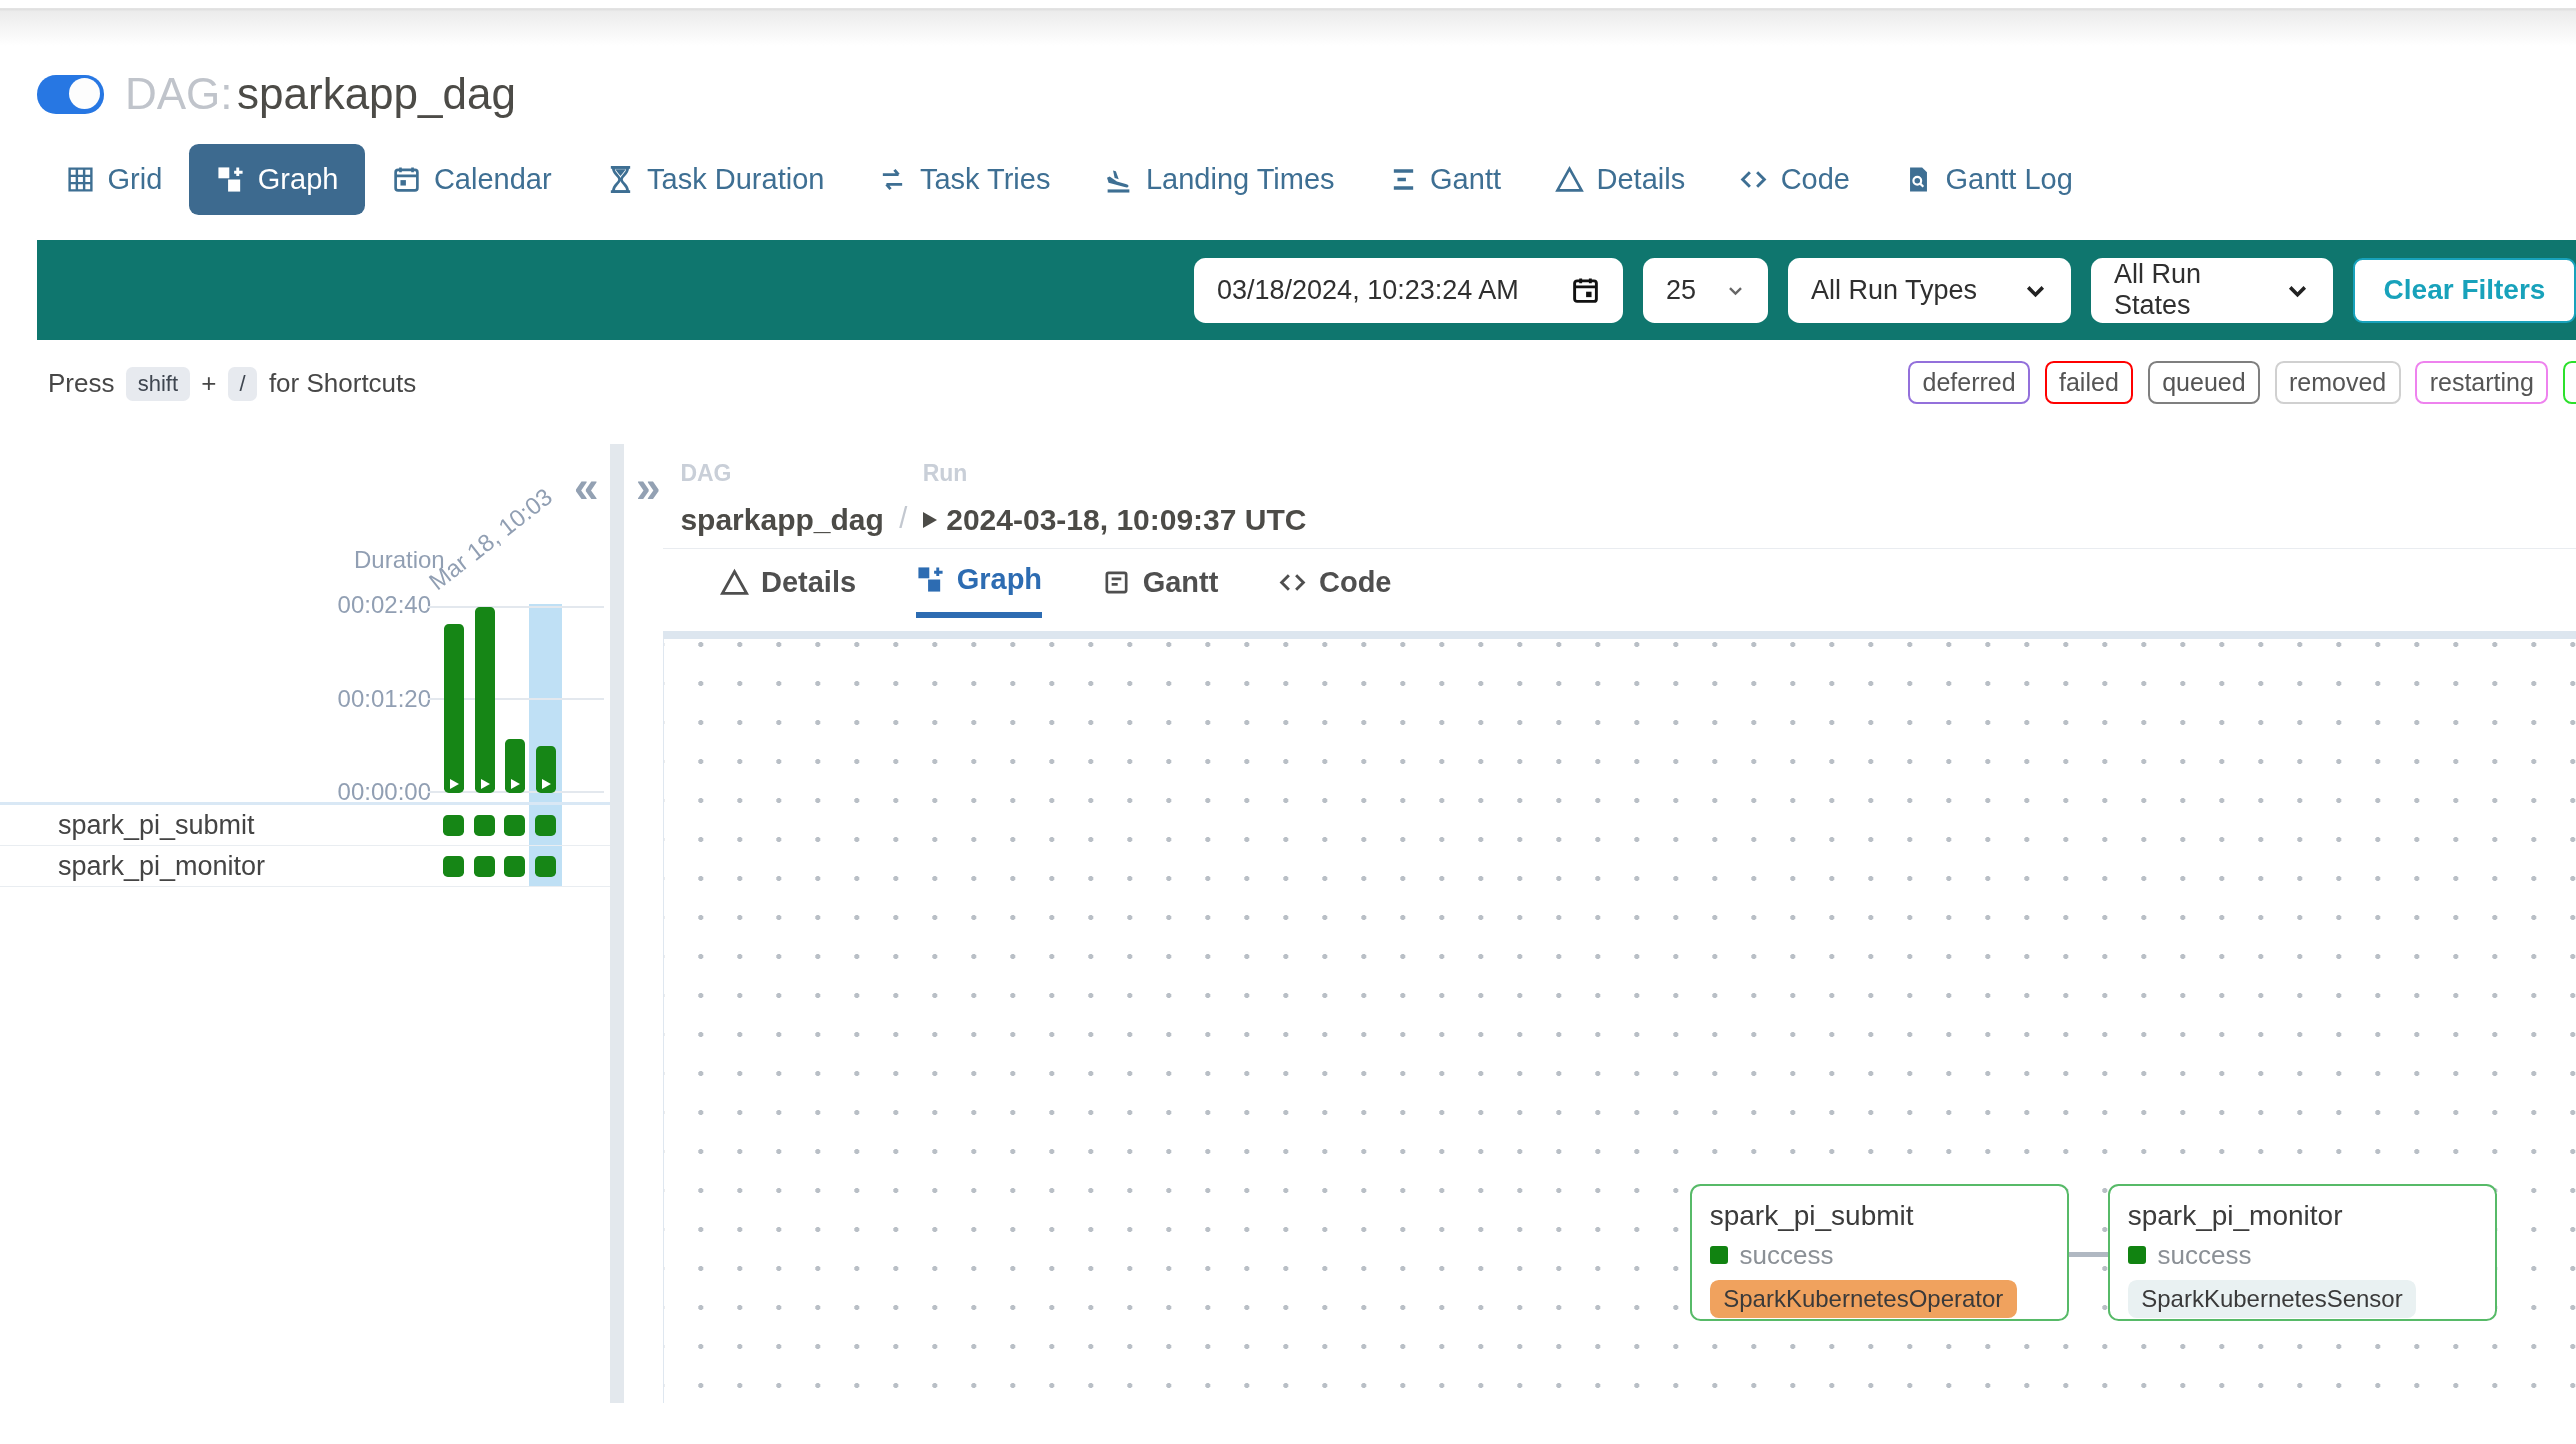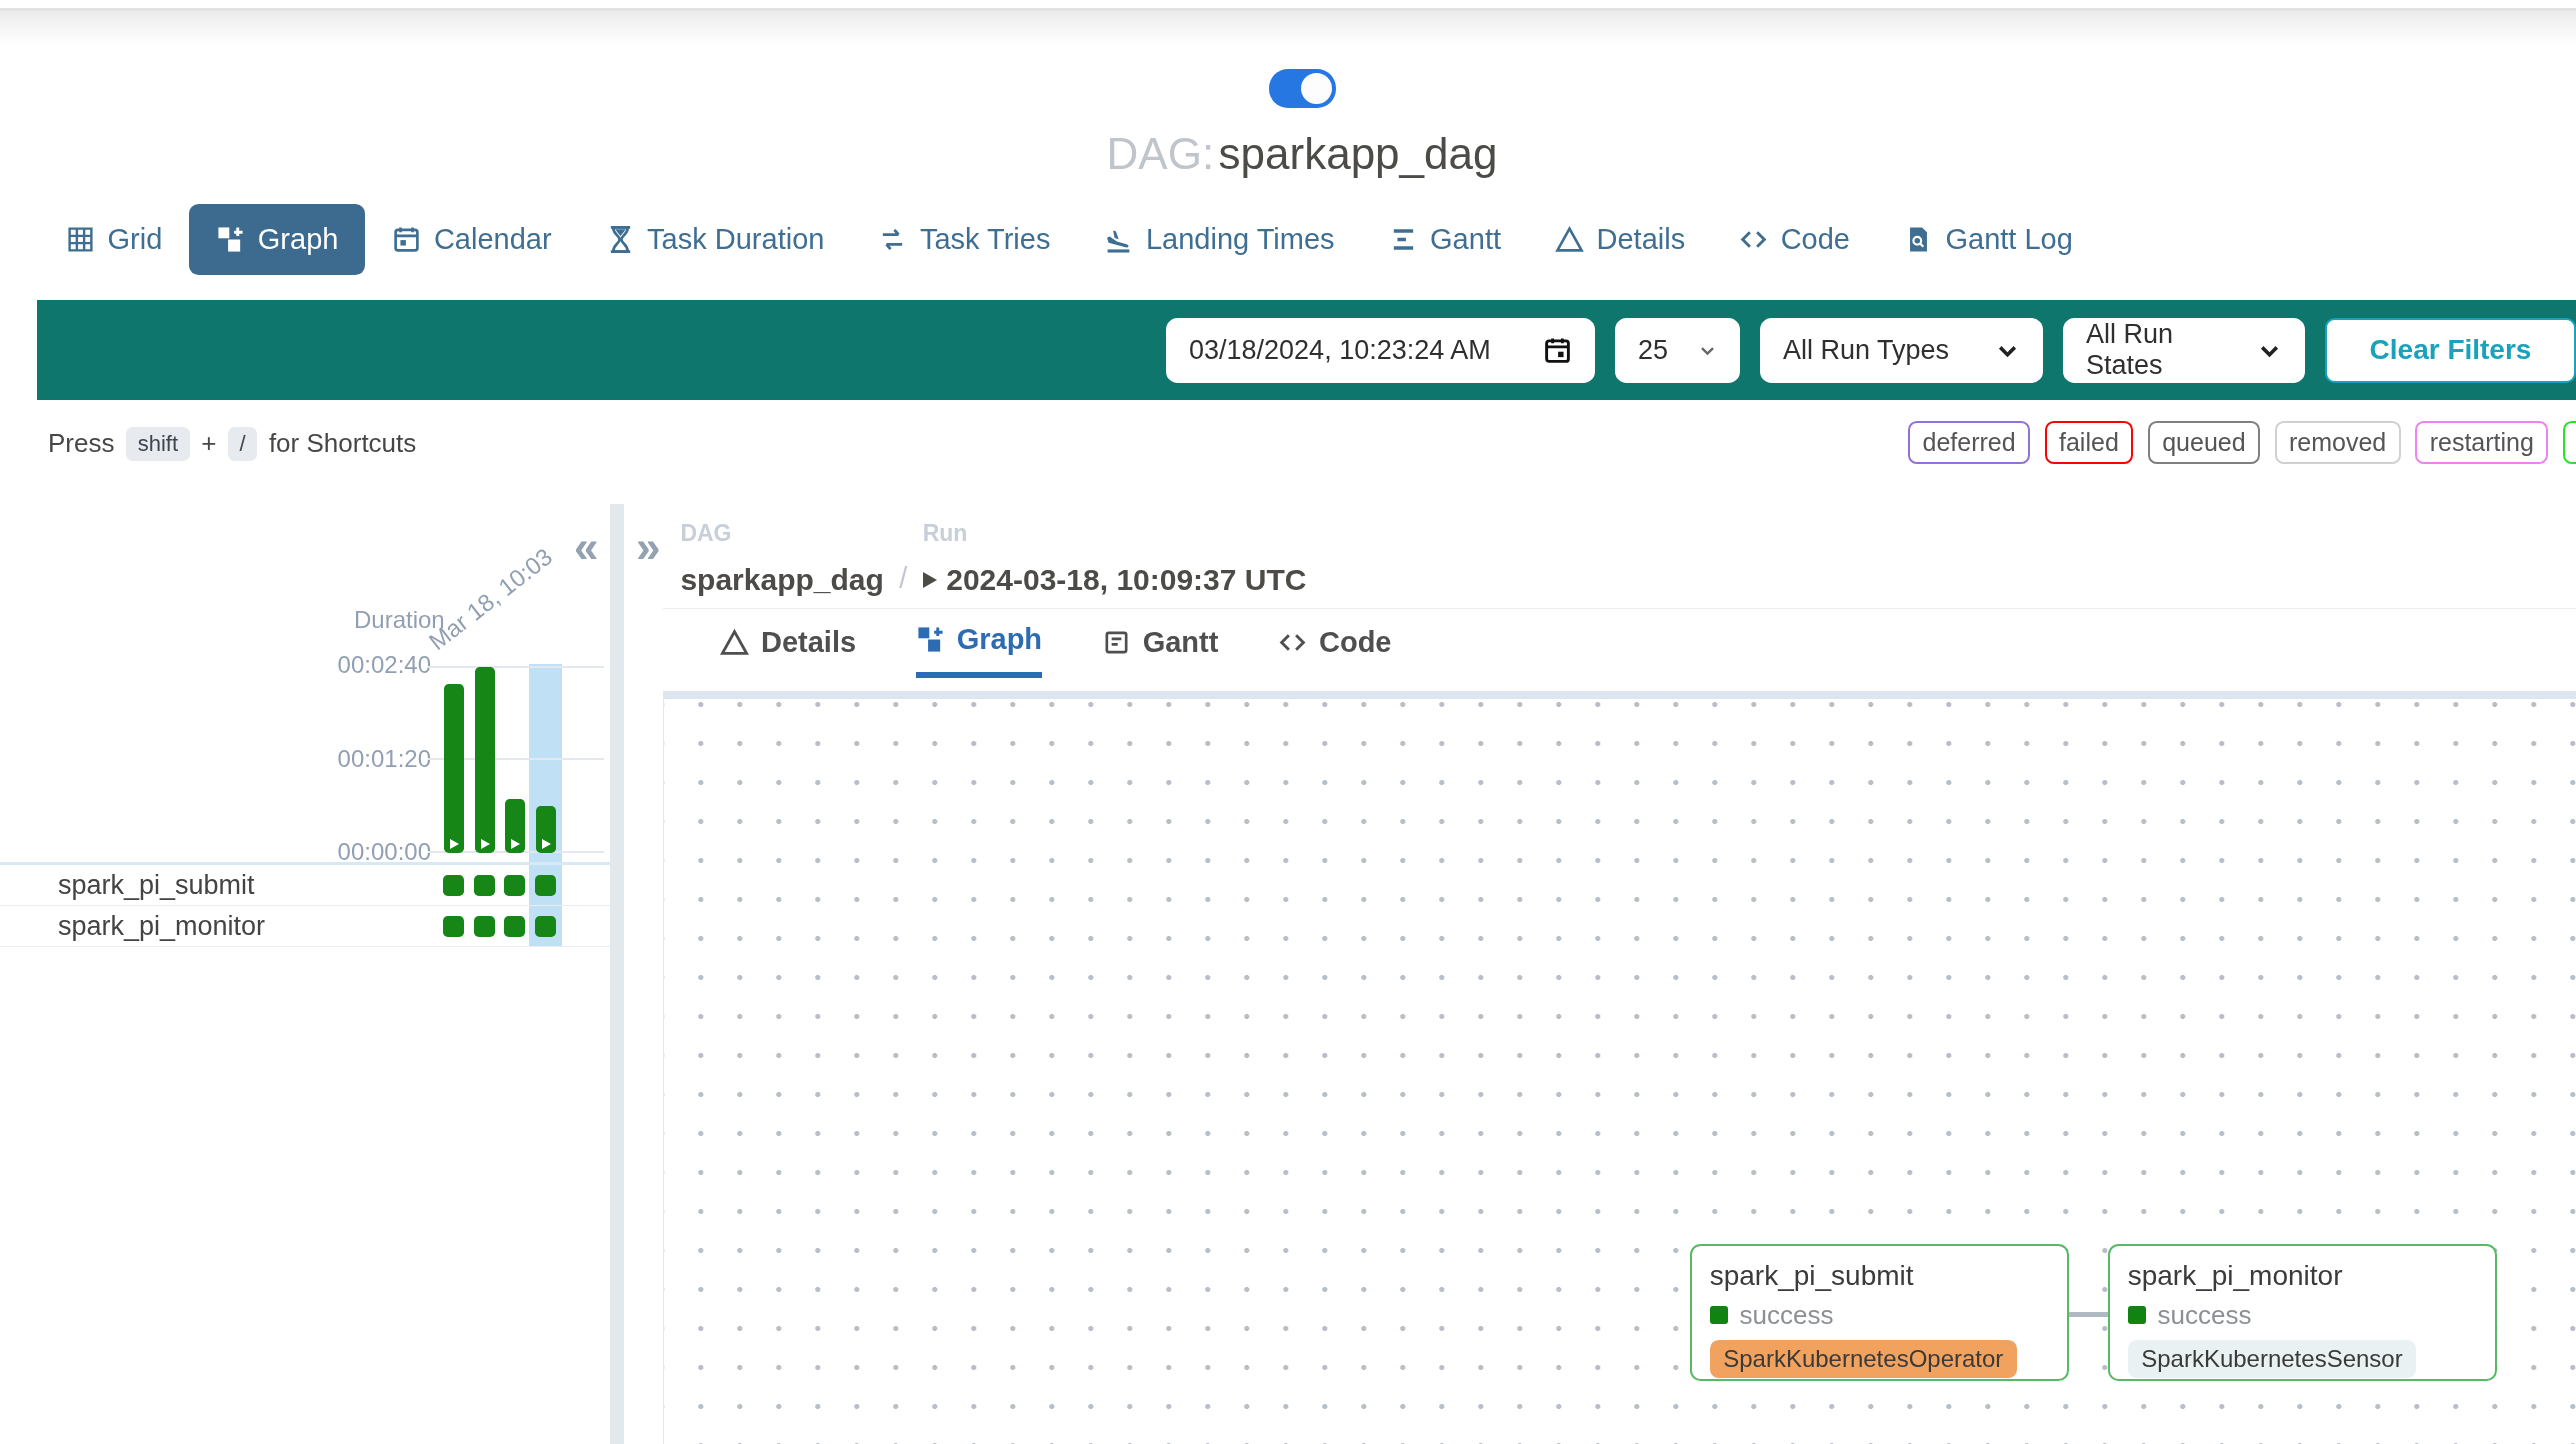--- a/index.html
+++ b/index.html
@@ -4,41 +4,41 @@
 <style>
   * { box-sizing: border-box; }
   html, body { margin: 0; padding: 0; }
   body { font-family: "Liberation Sans", sans-serif; color: #4a4a4a; }
   .page { position: relative; width: 2576px; height: 1445px; overflow: hidden; background: #fff; }
 
   
   .top-strip { height: 48px; background: linear-gradient(#ffffff 0px, #ffffff 7.7px, #dcdcdc 8.7px, #ececec 11.6px, #ffffff 46px); }
 
   
-  .dag-header { display: flex; align-items: center; gap: 21px; padding: 21px 0 0 28px; flex-direction: column; }
+  .dag-header { display: flex; align-items: center; gap: 21px; padding: 21px 0 0 37px; }
   .toggle { position: relative; width: 67px; height: 39px; border-radius: 19px; background: #2777e3; cursor: pointer; flex: 0 0 auto; }
   .toggle .knob { position: absolute; right: 3.9px; top: 3.9px; width: 31px; height: 31px; border-radius: 50%; background: #fdfdfd; }
   .title-prefix { font-size: 44px; color: #c0c4cb; }
   .title-name { font-size: 44px; color: #4c4b47; }
 
   
   .tabbar { display: flex; align-items: center; margin: 25px 0 0 39px; }
   .tab { display: flex; align-items: center; gap: 12.5px; color: #3e6f93; font-size: 29px; padding: 19px 27px; border-radius: 9.6px; cursor: pointer; white-space: nowrap; }
   .tab.active { background: #3d6a8f; color: #ffffff; }
   .tab svg { flex: 0 0 auto; }
 
   
   .filterbar { display: flex; align-items: center; gap: 20px; margin: 25px 0 0 37px; height: 100px; background: #0f766e; padding-left: 37px; justify-content: flex-end; }
   .f-input { display: flex; align-items: center; background: #ffffff; border-radius: 11.6px; height: 65px; padding: 0 23px; font-size: 27px; color: #2f2f2f; cursor: pointer; }
   .f-date { width: 429px; justify-content: space-between; }
   .f-select { justify-content: space-between; }
   .f-pagesize { width: 125px; }
   .f-runtypes { width: 283px; }
   .f-runstates { width: 242px; }
-  .clear-btn { width: 251px; height: 65px; background: #fff; border: 2.9px solid #18a2bb; border-radius: 9.6px; color: #18a2bb; font-size: 28px; font-weight: bold; display: flex; align-items: center; justify-content: center; cursor: pointer; }
+  .clear-btn { width: 223px; height: 65px; background: #fff; border: 2.9px solid #18a2bb; border-radius: 9.6px; color: #18a2bb; font-size: 28px; font-weight: bold; display: flex; align-items: center; justify-content: center; cursor: pointer; }
 
   
   .legend-row { position: relative; height: 64px; margin-top: 15.4px; }
   .shortcuts { position: absolute; left: 48px; top: 11.6px; display: flex; align-items: center; gap: 11.6px; font-size: 26px; color: #474747; }
   kbd { font-family: Liberation Sans, sans-serif; font-size: 22px; background: #e7eaef; border-radius: 6.7px; padding: 3.9px 11.6px; color: #3f4650; }
   .badges { position: absolute; left: 1908px; top: 5.8px; display: flex; gap: 14.4px; }
   .badge { border: 2.9px solid #999; border-radius: 8.7px; background: #fff; color: #555; font-size: 25px; padding: 4.8px 12.5px; white-space: nowrap; cursor: pointer; }
 
   
   .content { display: flex; margin-top: 25px; height: 959px; }

